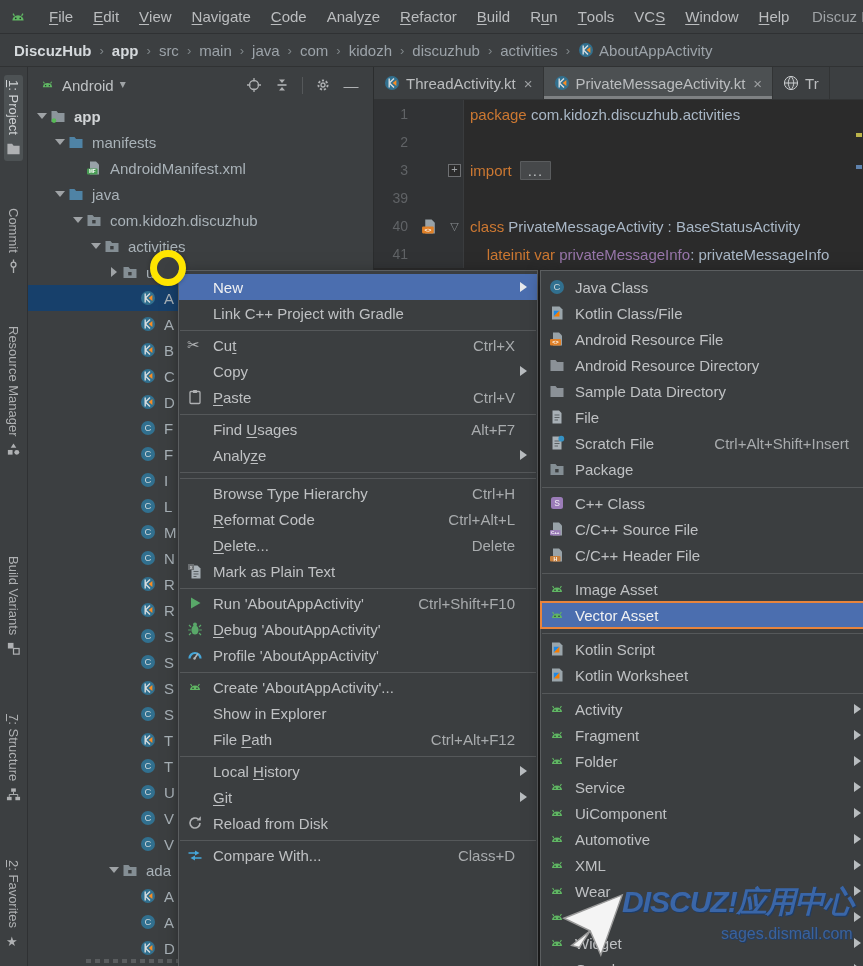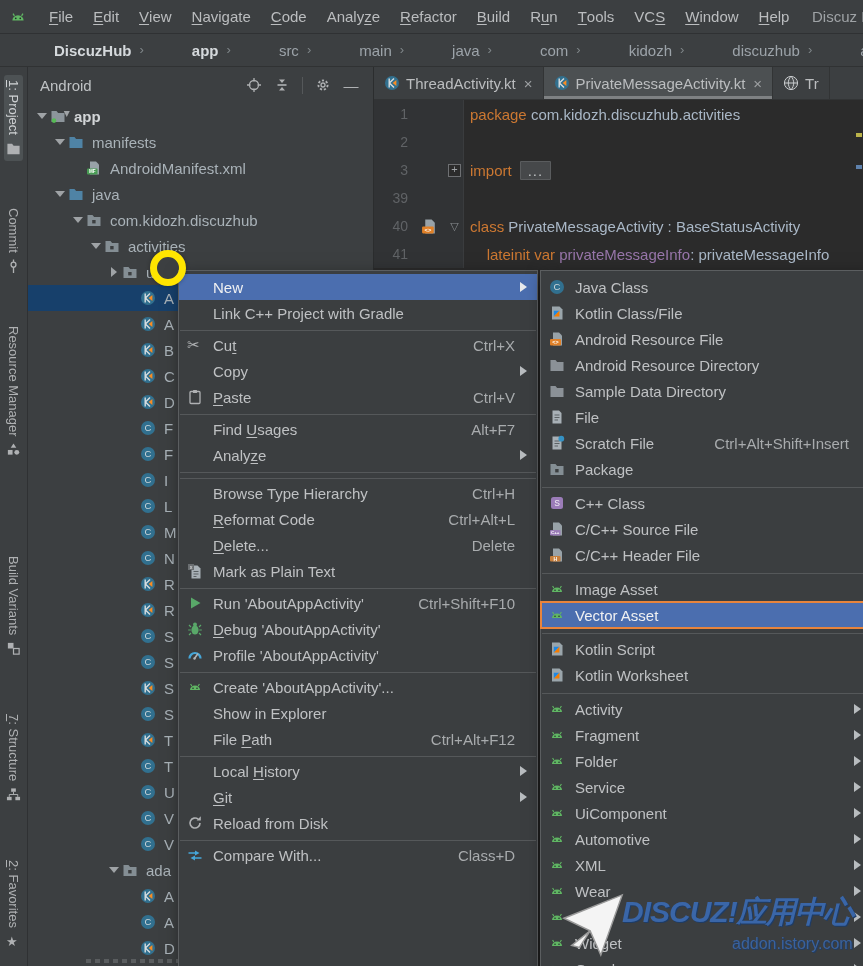--- a/index.html
+++ b/index.html
@@ -12,21 +12,21 @@
   .menubar{position:absolute;left:0;top:0;width:863px;height:34px;background:#3C3F41;
            display:flex;align-items:center;border-bottom:1px solid #2f3133;}
   .mb-logo{width:22px;height:18px;margin:0 8px 0 9px;display:inline-flex;}
   .mb-items{display:flex;height:100%;align-items:center;}
   .mb-item{padding:0 10px;height:100%;display:flex;align-items:center;color:#BBBDBF;cursor:default;}
   .mb-title{position:absolute;left:812px;top:0;height:34px;line-height:34px;color:#9FA3A6;white-space:nowrap;}
 
   
   .breadcrumbs{position:absolute;left:0;top:34px;width:863px;height:33px;background:#3C3F41;
                border-bottom:1px solid #303233;display:flex;align-items:center;padding-left:14px;}
-  .bc-item{display:flex;align-items:flex-start;color:#9CA3A9;white-space:nowrap;margin-left:40px;}
+  .bc-item{display:flex;align-items:center;color:#9CA3A9;white-space:nowrap;}
   .bc-item .bold{font-weight:bold;color:#D5D9DC;}
   .bc-sep{margin:0 8px;color:#7F8689;font-size:13px;}
   .bc-item:last-child .bc-sep{display:none;}
   .bc-icon{display:inline-flex;width:16px;height:16px;margin-right:5px;}
   .bc-icon:empty{display:none;}
   .bc-icon svg{width:16px;height:16px;}
 
   
   .leftstrip{position:absolute;left:0;top:67px;width:28px;height:899px;background:#3C3F41;
              border-right:1px solid #2f3133;display:flex;flex-direction:column;justify-content:space-between;}
@@ -36,21 +36,21 @@
   .ls-btn{writing-mode:vertical-rl;text-orientation:sideways;display:inline-flex;align-items:center;
           gap:6px;color:#AFB1B3;font-size:13px;padding:5px 2px;border-radius:3px;white-space:nowrap;}
   .ls-btn.active{background:#4D5254;color:#CFD2D4;}
   .ls-icon{writing-mode:horizontal-tb;display:inline-flex;width:15px;height:15px;font-size:13px;line-height:15px;color:#AFB1B3;}
   .ls-icon svg{width:15px;height:15px;}
 
   
   .project-panel{position:absolute;left:28px;top:67px;width:346px;height:899px;background:#3C3F41;
                  border-right:1px solid #2b2d2e;overflow:hidden;}
   .pp-header{height:36px;display:flex;align-items:center;padding:0 8px 0 12px;}
-  .pp-sel{display:flex;align-items:center;gap:12px;color:#BFC2C4;flex-direction:column;}
+  .pp-sel{display:flex;gap:4px;color:#BFC2C4;}
   .pp-sel .ic{display:inline-flex;width:18px;height:15px;}
   .pp-chevron{color:#9FA3A6;font-size:12px;margin-left:2px;}
   .pp-tools{margin-left:auto;display:flex;align-items:center;gap:12px;margin-right:6px;}
   .pp-tool{display:inline-flex;width:16px;height:16px;align-items:center;justify-content:center;color:#AFB1B3;}
   .pp-tool svg{width:16px;height:16px;}
   .pp-divider{width:1px;height:17px;background:#55585A;}
   .tree{position:absolute;left:0;top:36px;width:346px;height:863px;overflow:hidden;}
   .tree-row{height:26px;display:flex;align-items:center;padding-left:calc(6px + var(--ind,0)*18px);
             color:#A9B2B8;white-space:nowrap;}
   .tree-row.sel{background:var(--c-selection_tree,#17406B);}
@@ -113,21 +113,21 @@
   .mi.sel .mi-arrow.show::after{border-left-color:#E8EAEC;}
   .mi.target{outline:2px solid var(--c-target_outline,#E8843C);outline-offset:-1px;}
   .mi.is-sep{height:6px;padding:2px 1px 0;}
   .mi.is-sep::after{content:'';display:block;width:100%;border-top:1px solid #55585A;}
   .submenu .mi.is-sep{height:8px;padding-top:3px;}
 
   
   .yellow-ring{position:absolute;left:150px;top:250px;width:36px;height:36px;border-radius:50%;
         border:7px solid var(--c-highlight_ring,#FFE500);z-index:60;box-shadow:0 0 4px rgba(0,0,0,.3);}
   .watermark{position:absolute;left:560px;top:882px;width:300px;z-index:70;pointer-events:none;}
-  .wm-row{display:flex;align-items:center;}
+  .wm-row{display:flex;align-items:flex-start;}
   .wm-arrow{width:68px;height:72px;flex:none;margin-top:8px;}
   .wm-texts{margin-left:-6px;}
   .wm-title{font-size:30px;font-weight:bold;font-style:italic;color:var(--c-watermark,#3A66A8);
         text-shadow:1px 1px 0 #1E3C66;white-space:nowrap;letter-spacing:-1px;}
   .wm-url{font-size:16px;color:var(--c-watermark,#3A66A8);text-align:right;margin-top:2px;opacity:.9;
         text-shadow:1px 1px 0 #1E3C66;}
 </style>
 </head>
 <body>
 
@@ -1328,18 +1328,18 @@
   <div class="yellow-ring"></div>
 
   <div class="watermark">
     <div class="wm-row">
       <svg class="wm-arrow" viewBox="0 0 70 72">
         <path d="M4 28 L64 4 L42 66 L31 41 Z" fill="#F4F4F4" stroke="#9A9A9A" stroke-width="1.5"></path>
         <path d="M31 41 L12 56 L20 58 Z" fill="#F4F4F4" stroke="#9A9A9A" stroke-width="1.5"></path>
       </svg>
       <div class="wm-texts">
         <div class="wm-title">DISCUZ!应用中心</div>
-        <div class="wm-url">addon.istory.com</div>
+        <div class="wm-url">sages.dismall.com</div>
       </div>
     </div>
   </div>
 
 </div>
 
 </body></html>

